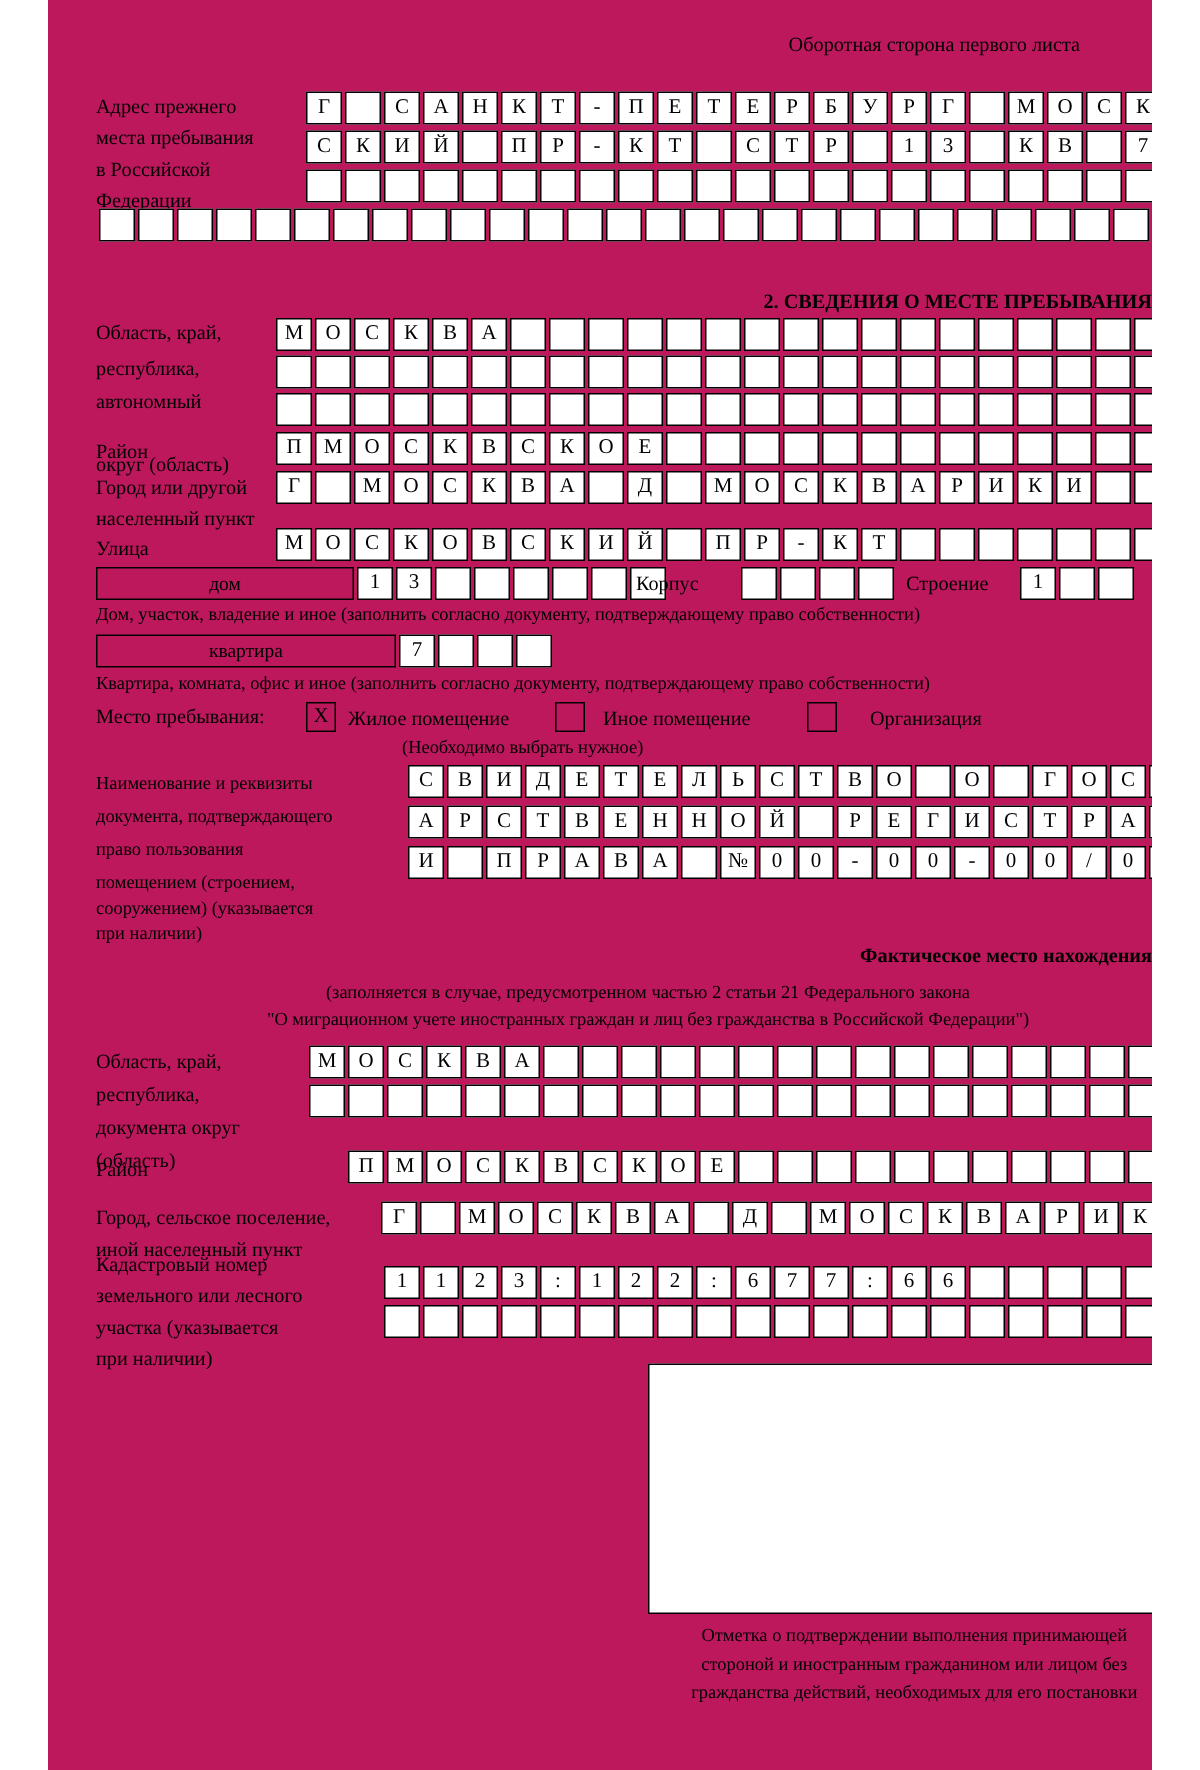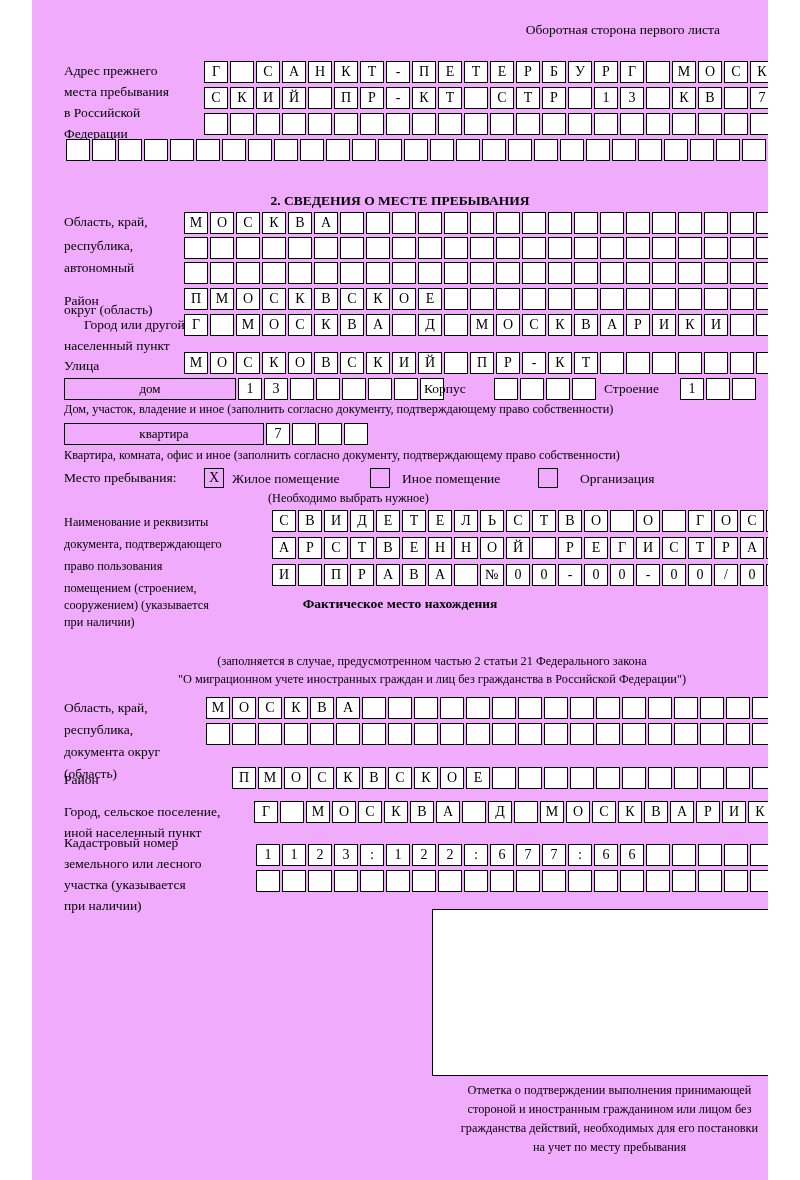--- a/index.html
+++ b/index.html
@@ -9,21 +9,21 @@
   }
   body {
     font-family: "Liberation Serif", serif;
     color: #000;
   }
   #page {
     position: relative;
     width: 736px;
     height: 1180px;
     margin: 0 auto;
-    background: #f0abfc;
+    background: #be185d;
     overflow: hidden;
   }
   .hdr-right {
     position: absolute;
     top: 22px;
     right: 48px;
     font-size: 13.5px;
   }
   .center {
     text-align: center;
@@ -59,21 +59,21 @@
     font-size: 13.5px;
     line-height: 17px;
   }
   .txt.sm {
     font-size: 12.3px;
     line-height: 15.5px;
   }
   .sectitle {
     position: absolute;
     width: 100%;
-    text-align: center;
+    text-align: right;
     font-weight: bold;
     font-size: 13.5px;
   }
   .checkbox {
     position: absolute;
     width: 20px;
     height: 20px;
     border: 1px solid #000;
     box-sizing: border-box;
     text-align: center;
@@ -315,21 +315,21 @@
       <div class="cell"></div>
       <div class="cell"></div>
       <div class="cell"></div>
       <div class="cell"></div>
       <div class="cell"></div>
       <div class="cell"></div>
       <div class="cell"></div>
       <div class="cell"></div>
     </div>
 
-  <div class="txt" style="left:32px; top:316px;margin-left:20px;">Город или другой</div>
+  <div class="txt" style="left:32px; top:316px;">Город или другой</div>
   <div class="txt" style="left:32px; top:337px;">населенный пункт</div>
   <div class="boxrow" id="city-row" style="left:152px; top:314px;">
       <div class="cell">Г</div>
       <div class="cell"></div>
       <div class="cell">М</div>
       <div class="cell">О</div>
       <div class="cell">С</div>
       <div class="cell">К</div>
       <div class="cell">В</div>
       <div class="cell">А</div>
@@ -495,21 +495,21 @@
       <div class="cell">0</div>
       <div class="cell">-</div>
       <div class="cell">0</div>
       <div class="cell">0</div>
       <div class="cell">/</div>
       <div class="cell">0</div>
       <div class="cell">0</div>
       <div class="cell">0</div>
     </div>
 
-  <div class="sectitle" style="top:596px;">Фактическое место нахождения</div>
+  <div class="sectitle" style="top:629px;">Фактическое место нахождения</div>
   <div class="txt sm center" style="left:0; top:654px; width:800px;">(заполняется в случае, предусмотренном частью 2 статьи 21 Федерального закона</div>
   <div class="txt sm center" style="left:0; top:672px; width:800px;">"О миграционном учете иностранных граждан и лиц без гражданства в Российской Федерации")</div>
 
   <div class="txt" style="left:32px; top:699px;">Область, край,</div>
   <div class="txt" style="left:32px; top:721px;">республика,</div>
   <div class="txt" style="left:32px; top:743px;">документа округ</div>
   <div class="txt" style="left:32px; top:765px;">(область)</div>
 
   <div class="boxrow" id="areg-row-0" style="left:174px; top:697px;">
       <div class="cell">М</div>
@@ -673,15 +673,14 @@
       <div class="cell"></div>
       <div class="cell"></div>
       <div class="cell"></div>
       <div class="cell"></div>
     </div>
 
   <div class="stampbox" style="left:400px; top:909px; width:355px; height:167px;"></div>
   <div class="txt sm center" style="left:390px; top:1083px; width:375px;">Отметка о подтверждении выполнения принимающей</div>
   <div class="txt sm center" style="left:390px; top:1102px; width:375px;">стороной и иностранным гражданином или лицом без</div>
   <div class="txt sm center" style="left:390px; top:1121px; width:375px;">гражданства действий, необходимых для его постановки</div>
-  <div class="txt sm center" style="left:390px; top:1140px; width:375px;">на учет по месту пребывания</div>
 
 </div>
 
 </body></html>

